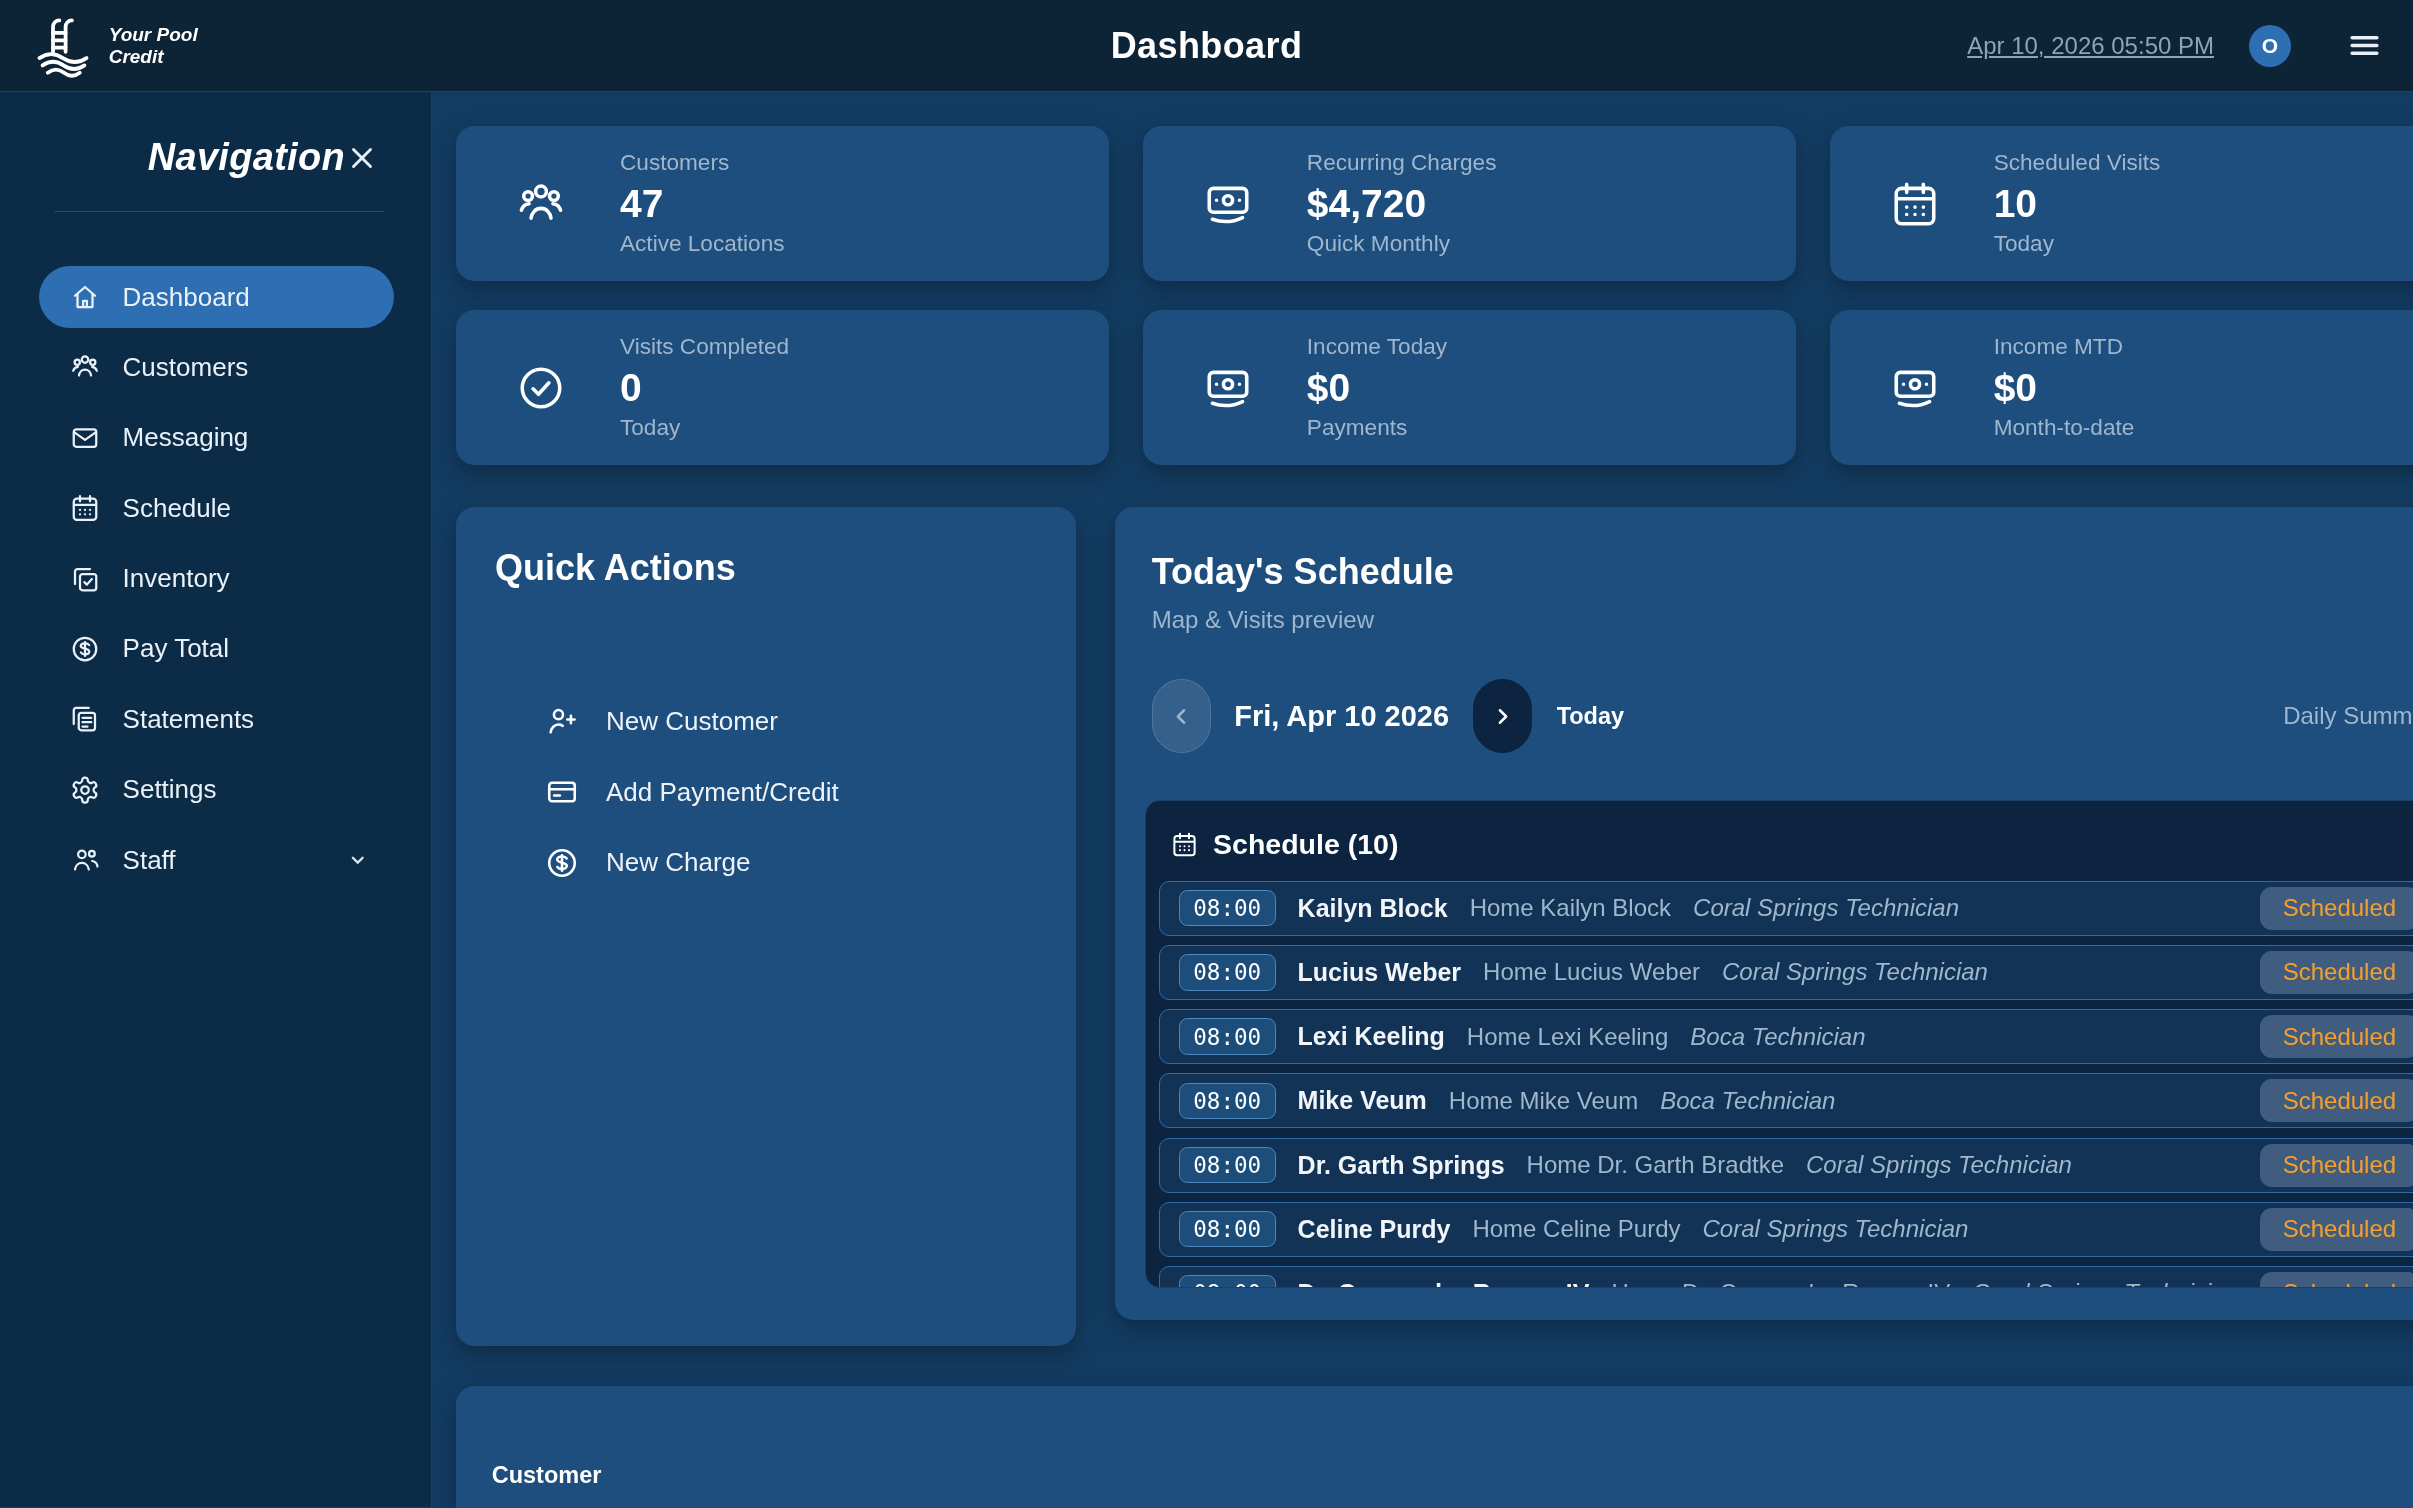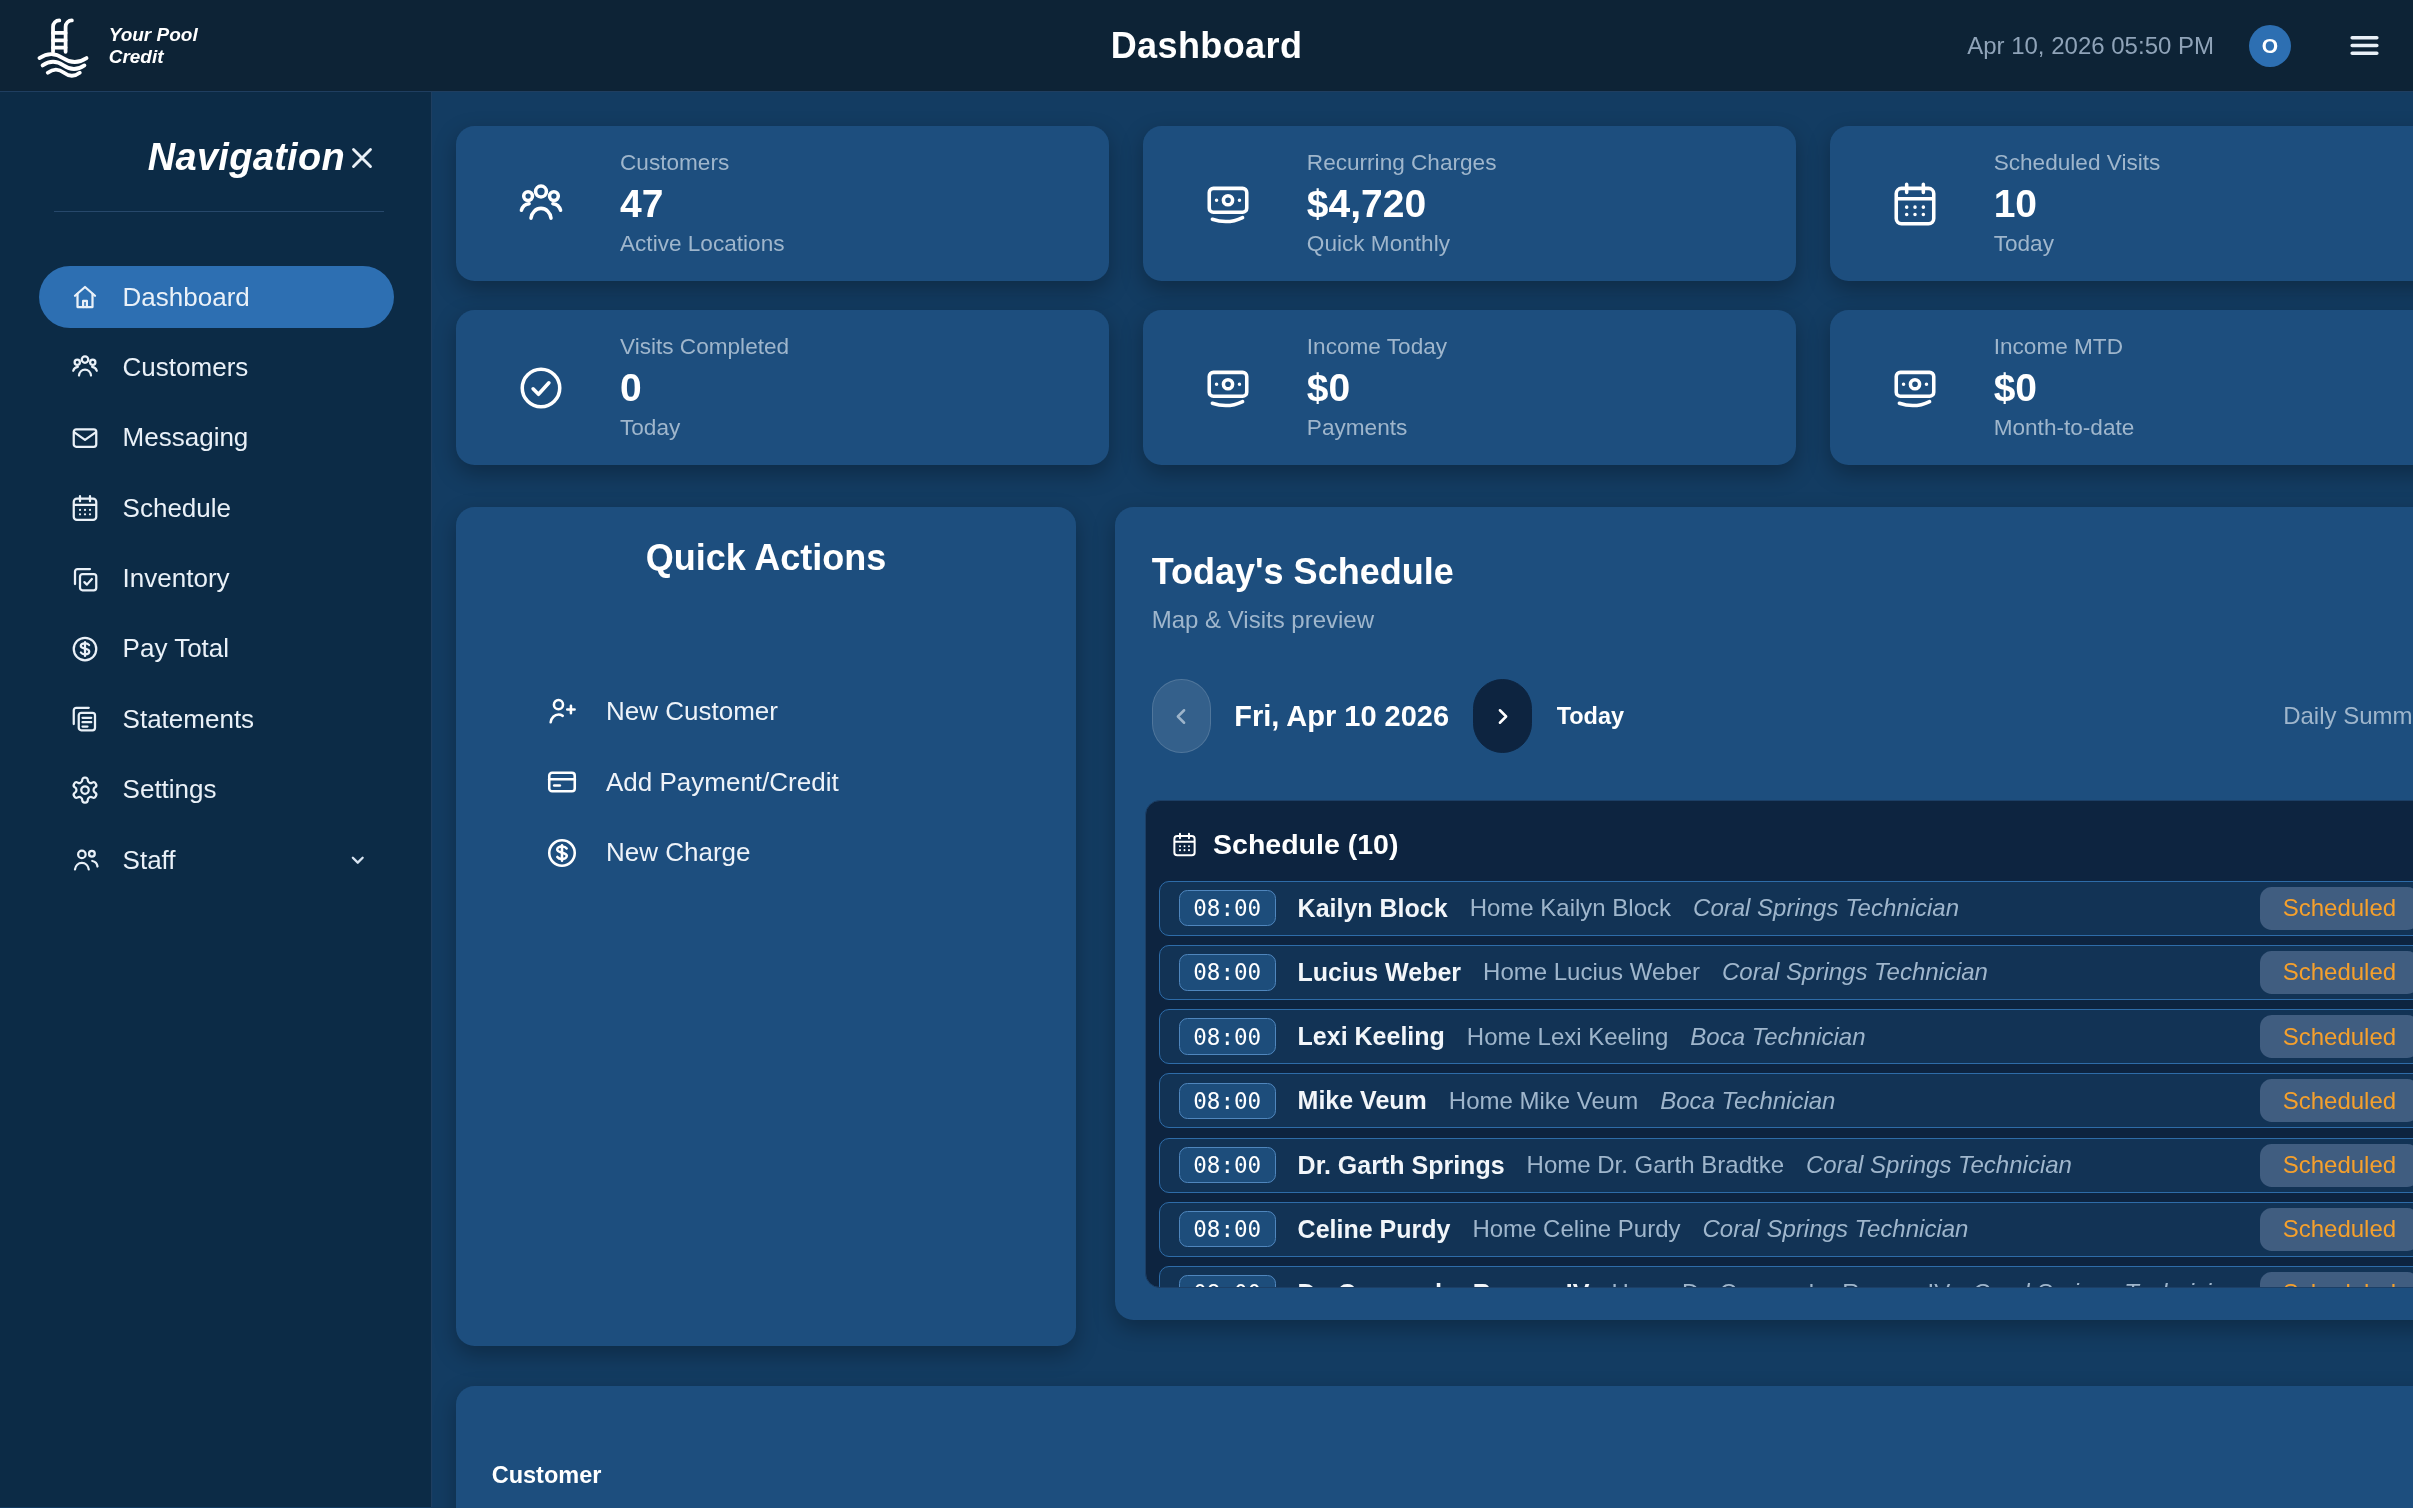--- a/index.html
+++ b/index.html
@@ -20,21 +20,21 @@
   }
   .brand { display:flex; align-items:center; gap:11.7px;font-style:italic; }
   .brand .icon { width:67px; height:67px; color:#fff; }
   .brand .icon svg { stroke-width:3.6; }
   .brand-text { font-size:19px; line-height:1.12; font-weight:600; color:#fff; }
   .page-title {
     position:absolute; left:50%; top:50%; transform:translate(-50%,-50%);
     font-size:36px; font-weight:700; color:#fff; letter-spacing:0.4px;
   }
   .header-right { margin-left:auto; display:flex; align-items:center; }
-  .header-date { font-size:24px; color:#8fa3b8; }
+  .header-date { font-size:24px; color:#8fa3b8;text-decoration:underline; }
   .avatar {
     width:42px; height:42px; border-radius:50%; background:#2d6fb2;
     display:flex; align-items:center; justify-content:center;
     font-size:21px; font-weight:700; color:#fff; margin-left:35px;
   }
   .menu-btn { width:37px; height:37px; color:#e9f0f7; margin-left:55px; }
   .menu-btn svg { stroke-width:2.3; }
 
   
   .app-body { display:flex; height:1415px; }
@@ -73,21 +73,21 @@
   .stat-card .icon { width:50px; height:50px; color:#fff; flex:0 0 50px; }
   .stat-card .icon svg { stroke-width:1.7; }
   .stat-label { font-size:22.6px; color:#9fb6cc; }
   .stat-value { font-size:39px; font-weight:700; color:#fff; margin:5.9px 0; }
   .stat-sub { font-size:22.6px; color:#9fb6cc; }
 
   
   .mid-row { margin-top:42px; display:grid; grid-template-columns:620px 1fr; gap:39px; align-items:start; }
   .panel { background:#1d4e7e; border-radius:18.4px; box-shadow:0 8.4px 22px rgba(0,0,0,.28); }
 
-  .qa-panel { height:839px; padding:30px 39px;text-align:center; }
+  .qa-panel { height:839px; padding:40px 39px; }
   .qa-title { font-size:36px; font-weight:700; color:#fff; }
   .qa-list { margin-top:97px; }
   .qa-item { display:flex; align-items:center; gap:27px; padding:18.4px 0 18.4px 50px; font-size:26px; color:#eef3f9; cursor:pointer; }
   .qa-item .icon { width:34px; height:34px; color:#fff; }
 
   .sched-panel { height:813px; padding:32px 30px; display:flex; flex-direction:column; }
   .sched-title { font-size:36px; font-weight:700; color:#fff; margin:11.7px 0 0 6.7px; }
   .sched-sub { font-size:24px; color:#9fb6cc; margin:13.4px 0 0 6.7px; }
   .date-row { margin-top:45px; display:flex; align-items:center; padding:0 6.7px; }
   .nav-btn {

